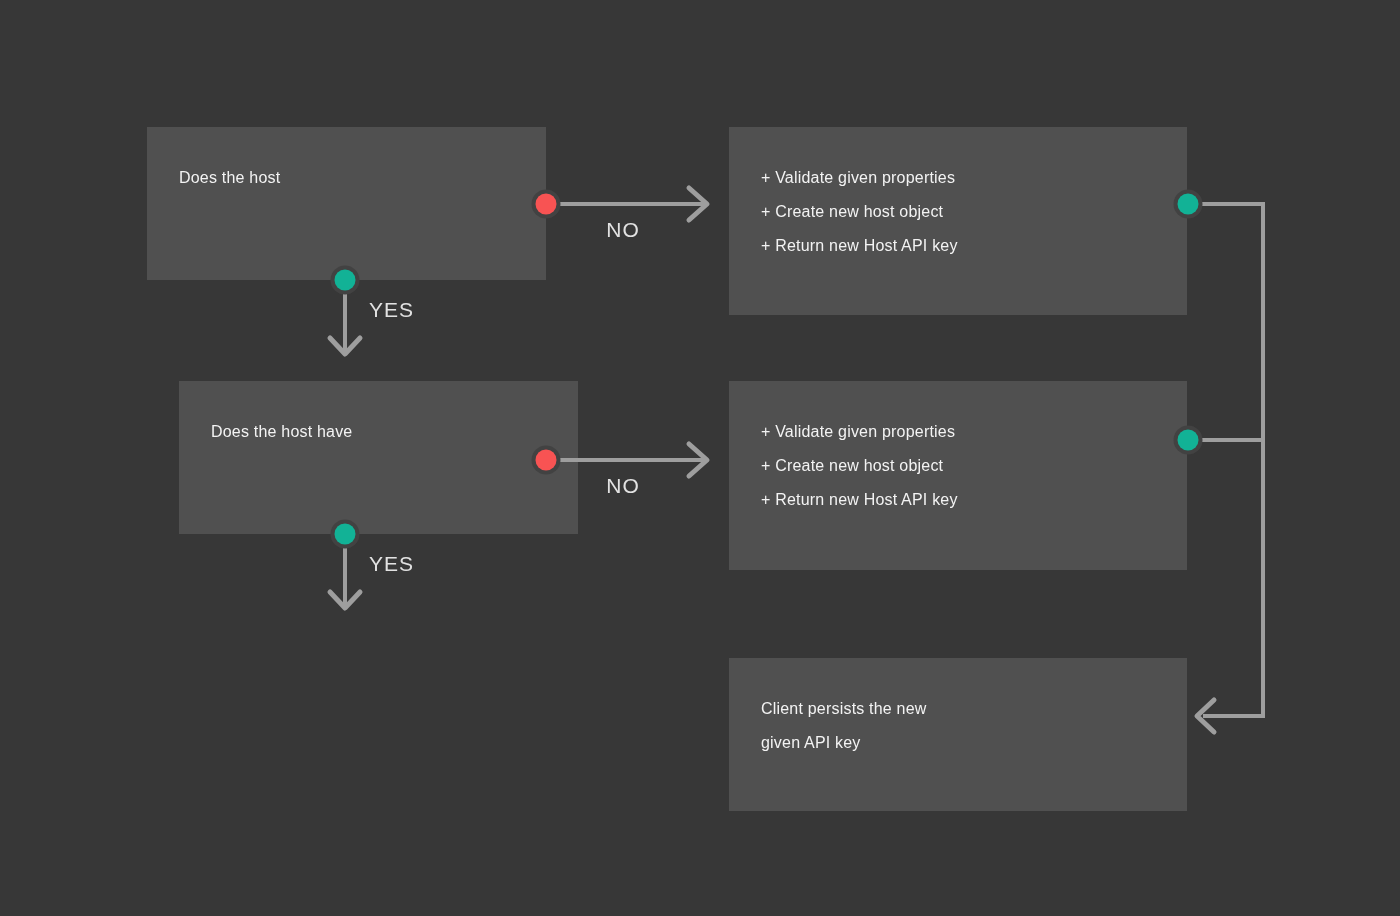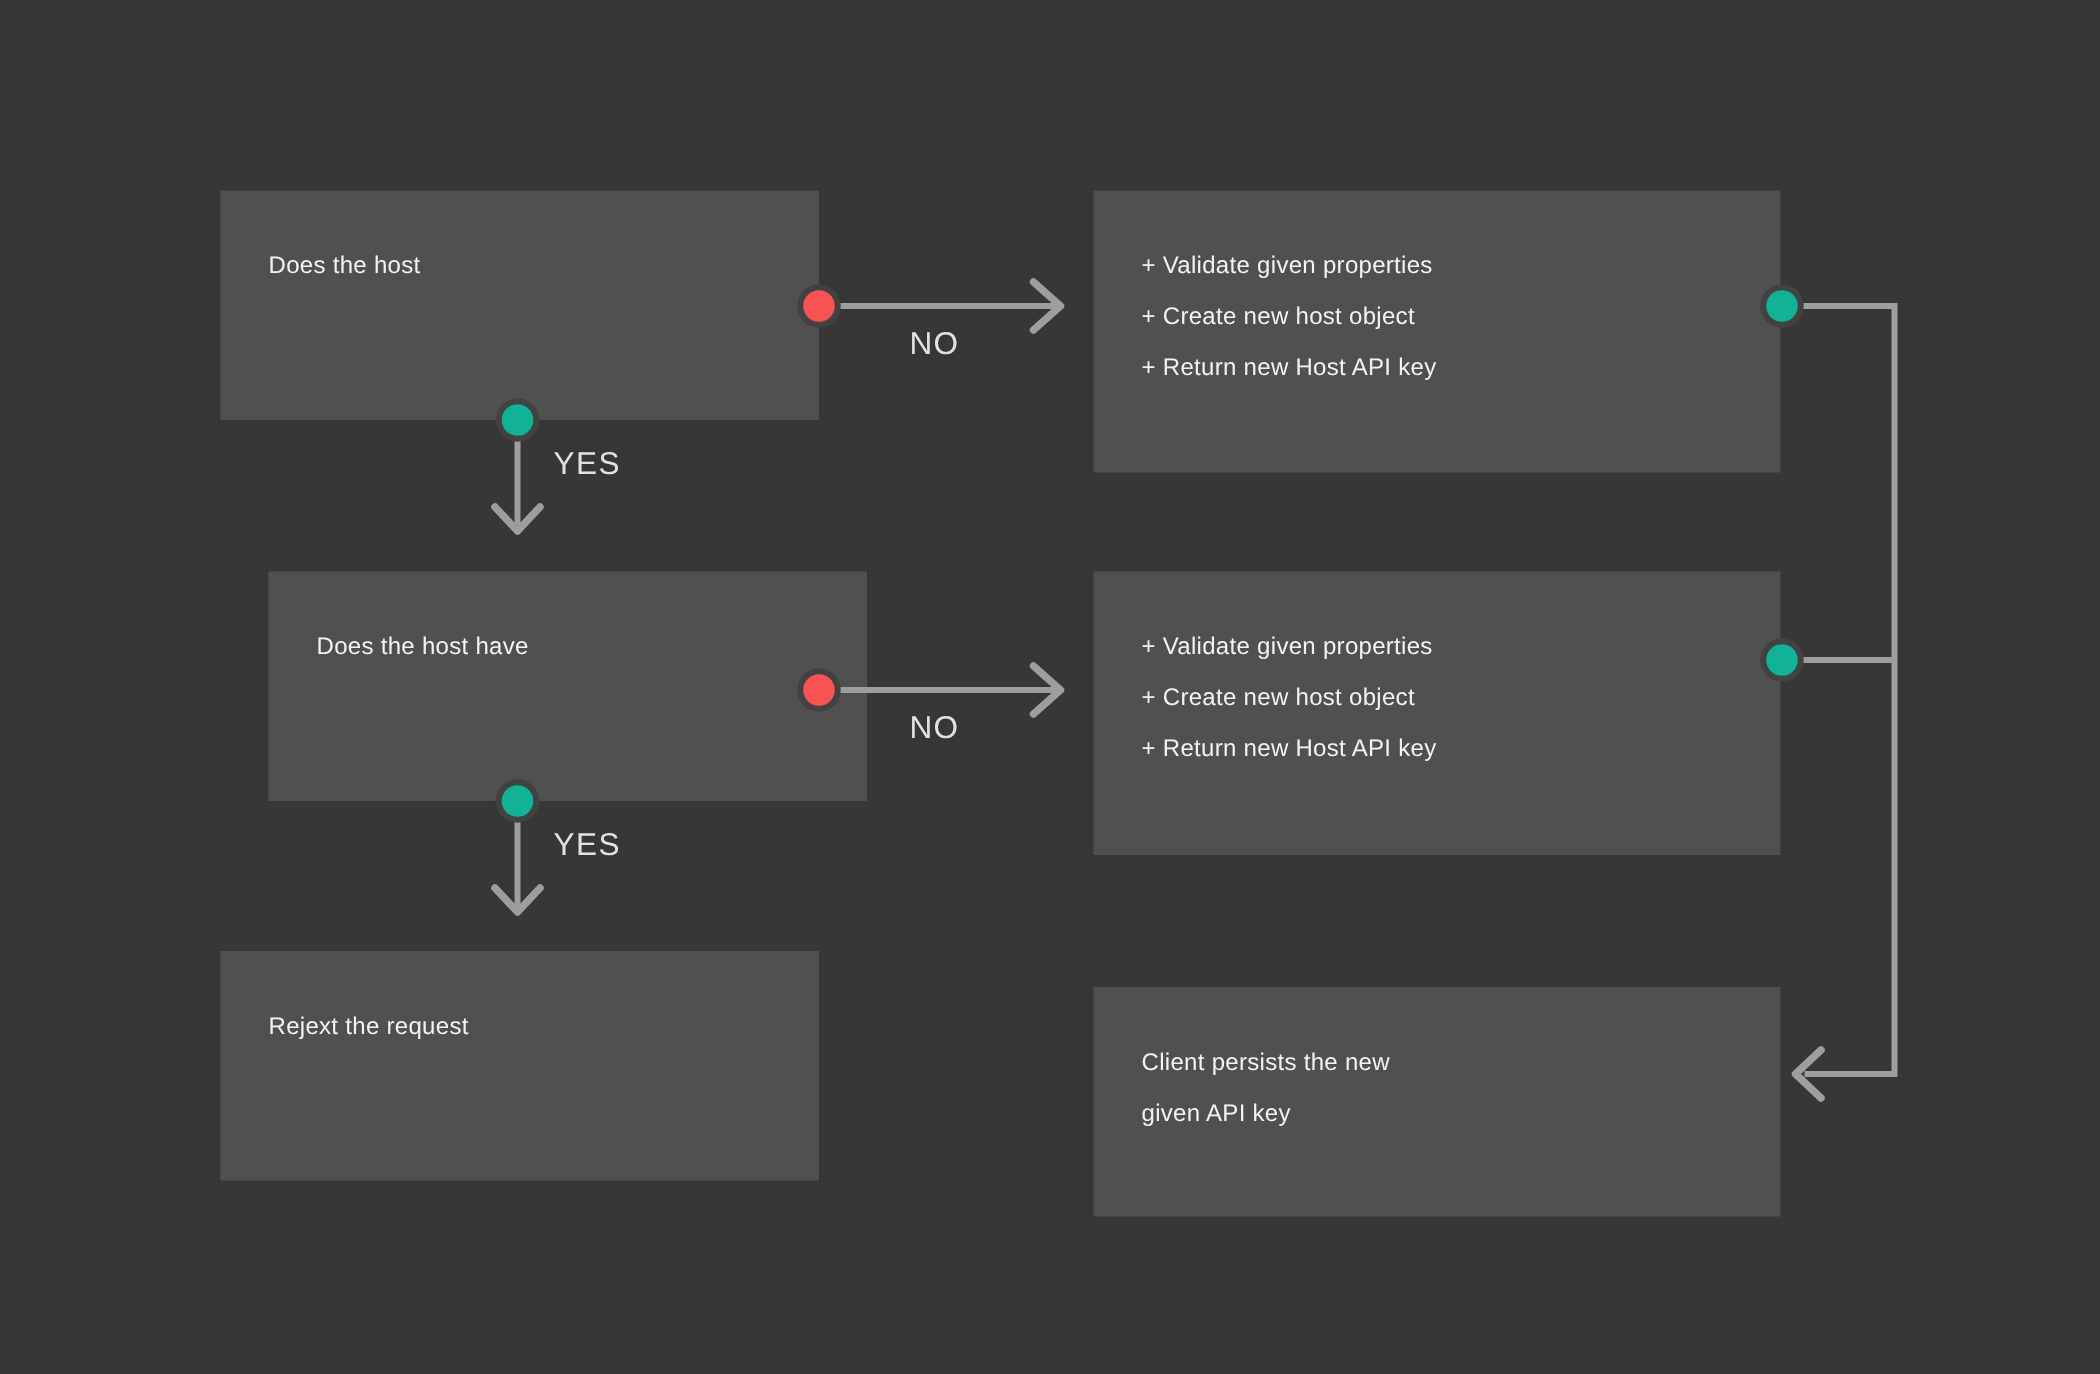--- a/index.html
+++ b/index.html
@@ -63,23 +63,20 @@
 <div class="stage">
 
   <div class="node" id="node-host-exists">
     <span class="line">Does the host</span>
   </div>
 
   <div class="node" id="node-api-key">
     <span class="line">Does the host have</span>
   </div>
 
-  <div class="node" id="node-reject">
-    <span class="line">Rejext the request</span>
-  </div>
 
   <div class="node" id="node-create-top">
     <span class="line">+ Validate given properties</span>
     <span class="line">+ Create new host object</span>
     <span class="line">+ Return new Host API key</span>
   </div>
 
   <div class="node" id="node-create-mid">
     <span class="line">+ Validate given properties</span>
     <span class="line">+ Create new host object</span>

